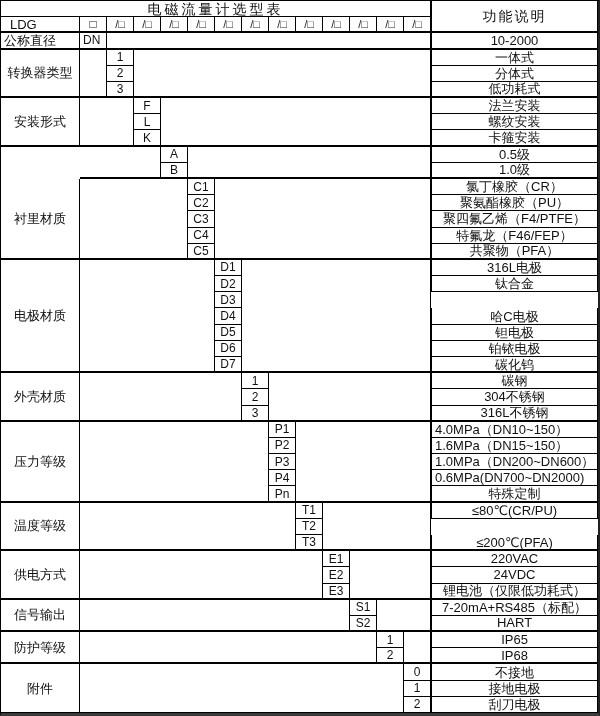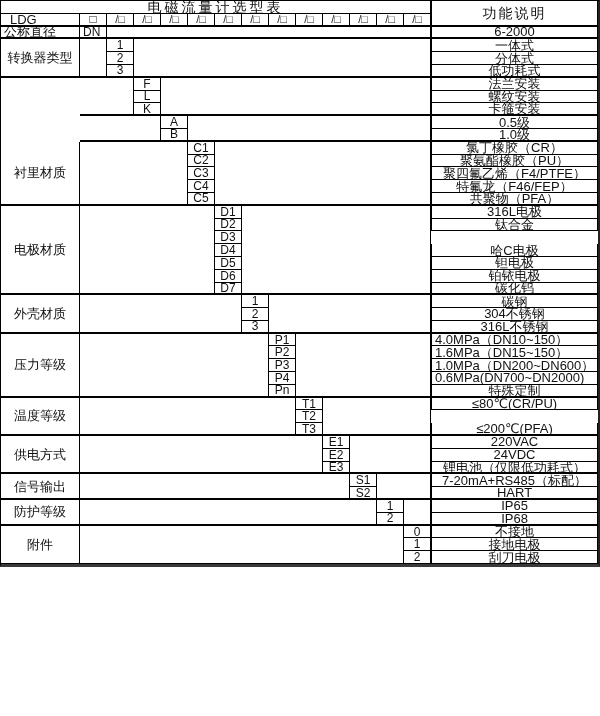--- a/index.html
+++ b/index.html
@@ -1,18 +1,18 @@
 <!DOCTYPE html>
 <html><head>
 <meta charset="utf-8">
 <style>
   *{box-sizing:border-box;margin:0;padding:0}
   html,body{background:#fff}
   #tbl{
-    width:600px;height:567px;
+    width:600px;height:716px;
     border:1px solid #000;border-bottom:3px solid #3a3a3a;border-right:2px solid #222;
     display:grid;
     grid-template-columns:79px repeat(13,1fr) 167px;
     grid-template-rows:repeat(44,1fr);
     font-family:"Liberation Sans","DejaVu Sans",sans-serif;
     color:#111;background:#fff;
   }
   .c{
     border-right:1px solid #000;border-bottom:1px solid #000;
     display:flex;align-items:center;justify-content:center;
@@ -45,32 +45,33 @@
   <div class="c b2 slot" style="grid-area:2/9/3/10">/□</div>
   <div class="c b2 slot" style="grid-area:2/10/3/11">/□</div>
   <div class="c b2 slot" style="grid-area:2/11/3/12">/□</div>
   <div class="c b2 slot" style="grid-area:2/12/3/13">/□</div>
   <div class="c b2 slot" style="grid-area:2/13/3/14">/□</div>
   <div class="c b2 slot" style="grid-area:2/14/3/15">/□</div>
 
   <div class="c lf b2" style="grid-area:3/1/4/2">公称直径</div>
   <div class="c b2 code lf" style="grid-area:3/2/4/3">DN</div>
   <div class="c b2" style="grid-area:3/3/4/15"></div>
-  <div class="c fn b2" style="grid-area:3/15/4/16">6-2000</div>
+  <div class="c fn b2" style="grid-area:3/15/4/16">10-2000</div>
 
   <div class="c b2" style="grid-area:4/1/7/2">转换器类型</div>
   <div class="c b2" style="grid-area:4/2/7/3"></div>
   <div class="c code" style="grid-area:4/3/5/4">1</div>
   <div class="c code" style="grid-area:5/3/6/4">2</div>
   <div class="c code b2" style="grid-area:6/3/7/4">3</div>
   <div class="c b2" style="grid-area:4/4/7/15"></div>
   <div class="c fn" style="grid-area:4/15/5/16">一体式</div>
   <div class="c fn" style="grid-area:5/15/6/16">分体式</div>
   <div class="c fn b2" style="grid-area:6/15/7/16">低功耗式</div>
 
+  <div class="c b2" style="grid-area:7/1/10/2">安装形式</div>
   <div class="c b2" style="grid-area:7/2/10/4"></div>
   <div class="c code" style="grid-area:7/4/8/5">F</div>
   <div class="c code" style="grid-area:8/4/9/5">L</div>
   <div class="c code b2" style="grid-area:9/4/10/5">K</div>
   <div class="c b2" style="grid-area:7/5/10/15"></div>
   <div class="c fn" style="grid-area:7/15/8/16">法兰安装</div>
   <div class="c fn" style="grid-area:8/15/9/16">螺纹安装</div>
   <div class="c fn b2" style="grid-area:9/15/10/16">卡箍安装</div>
 
   <div class="c b2" style="grid-area:10/2/12/5"></div>

